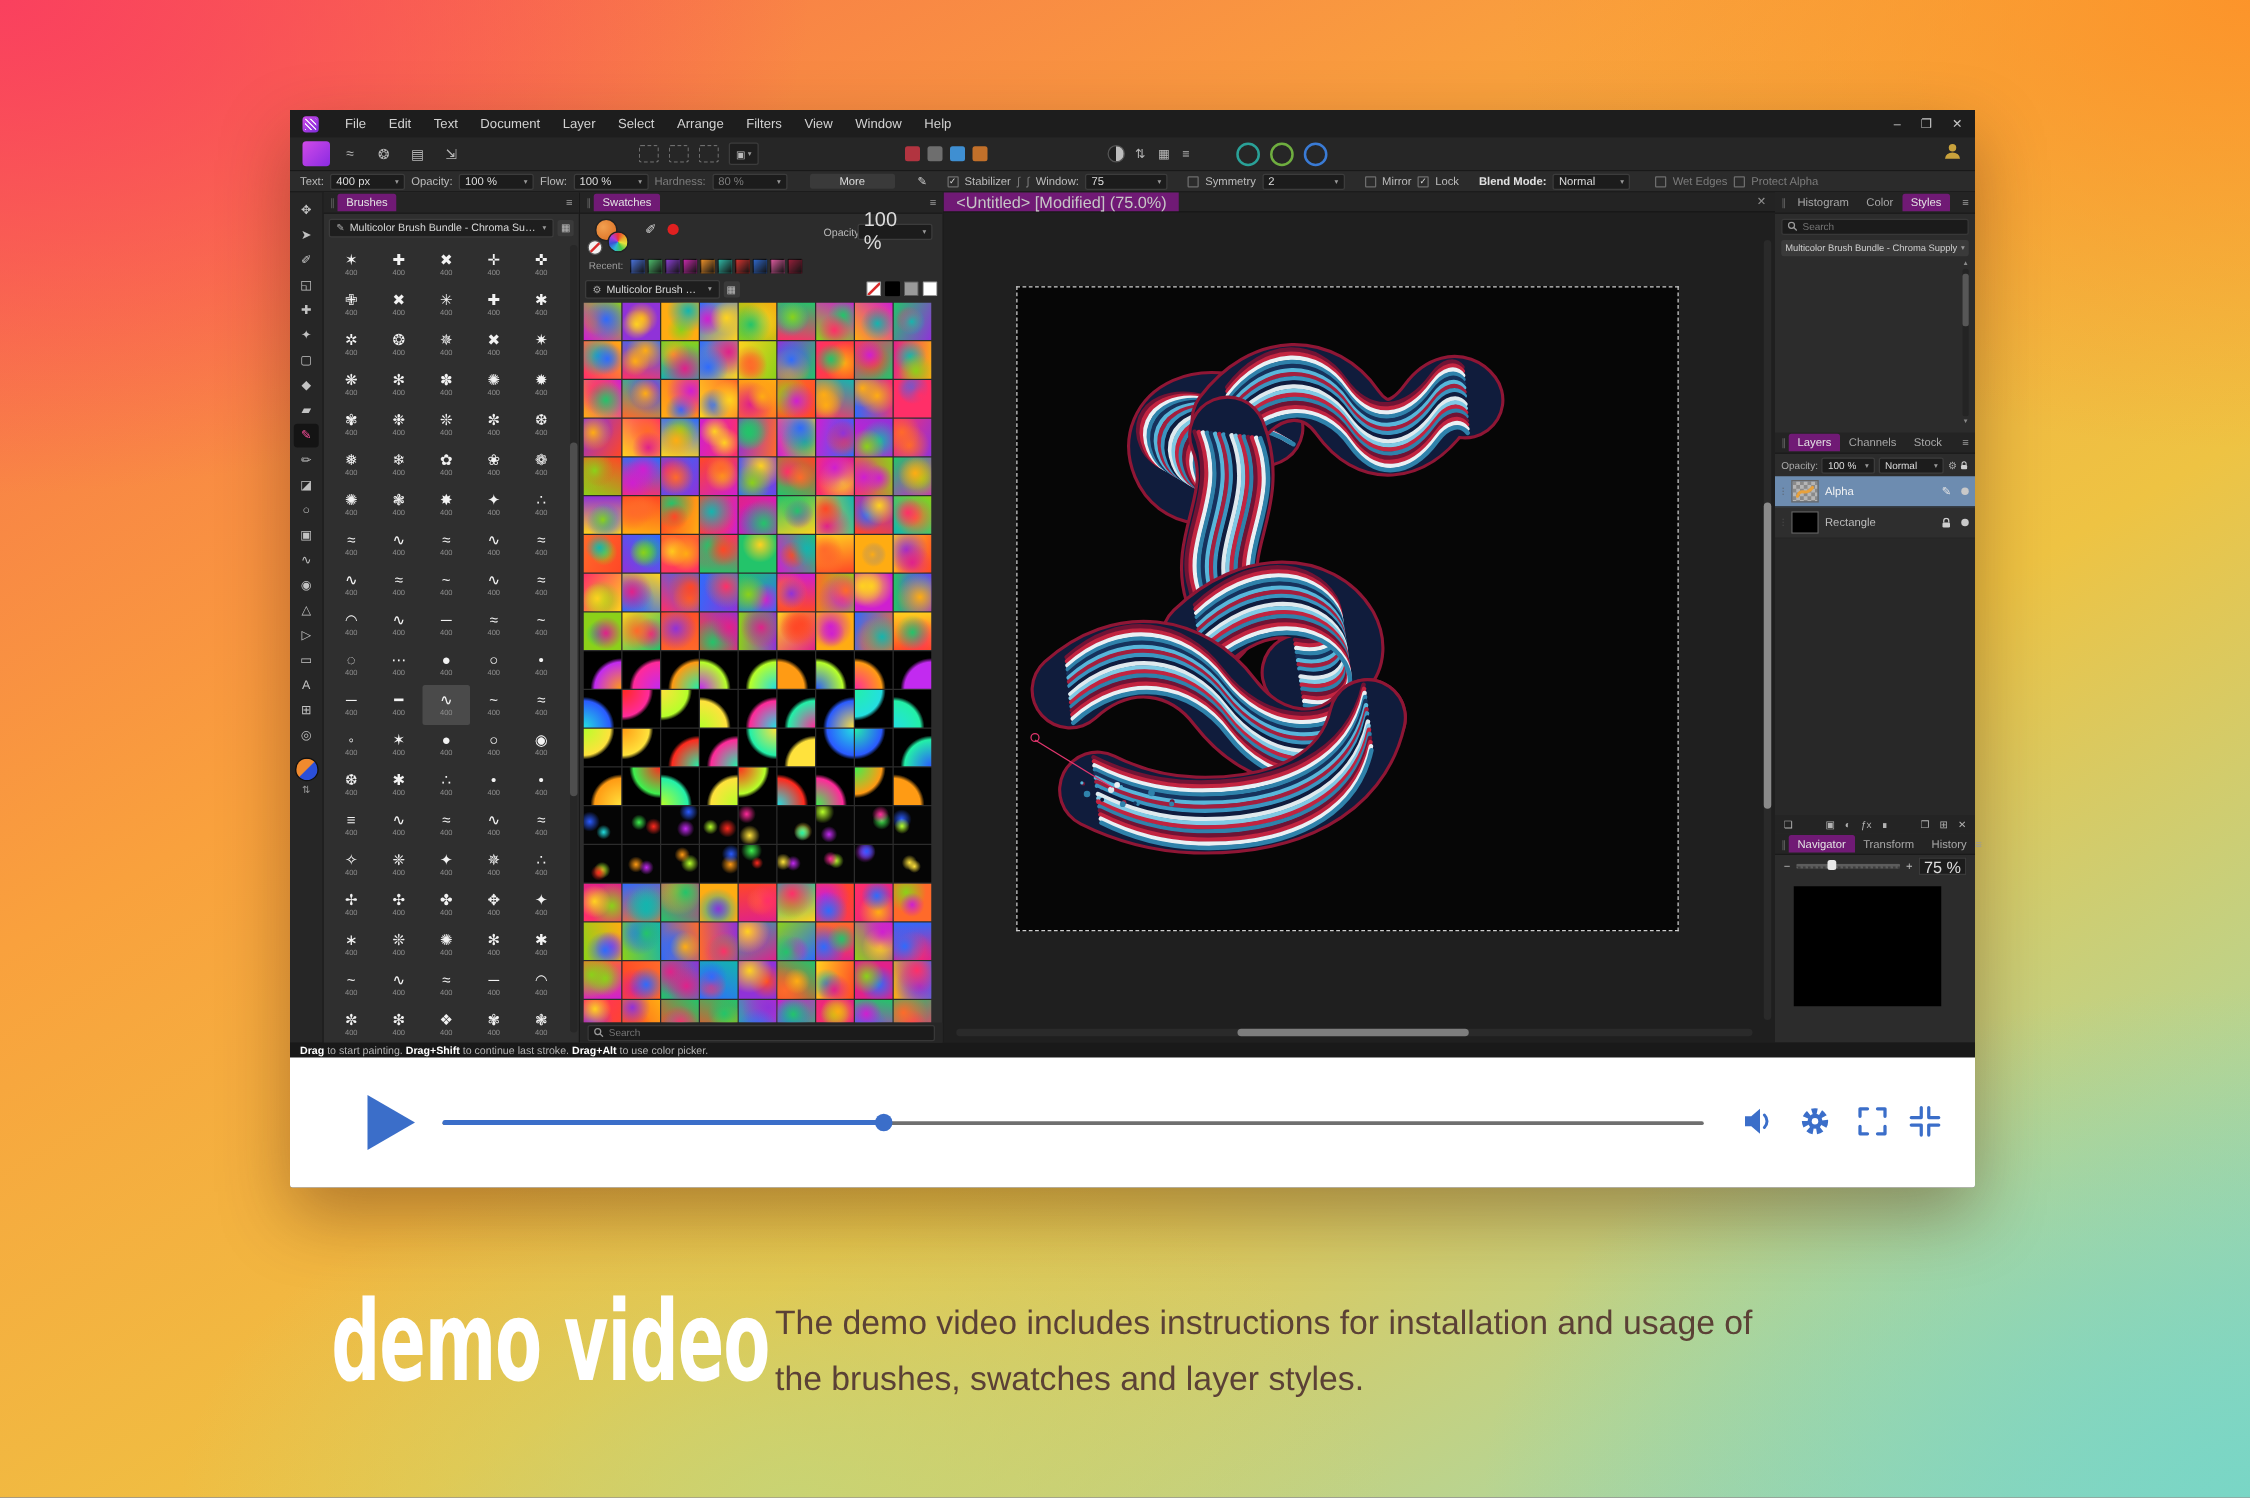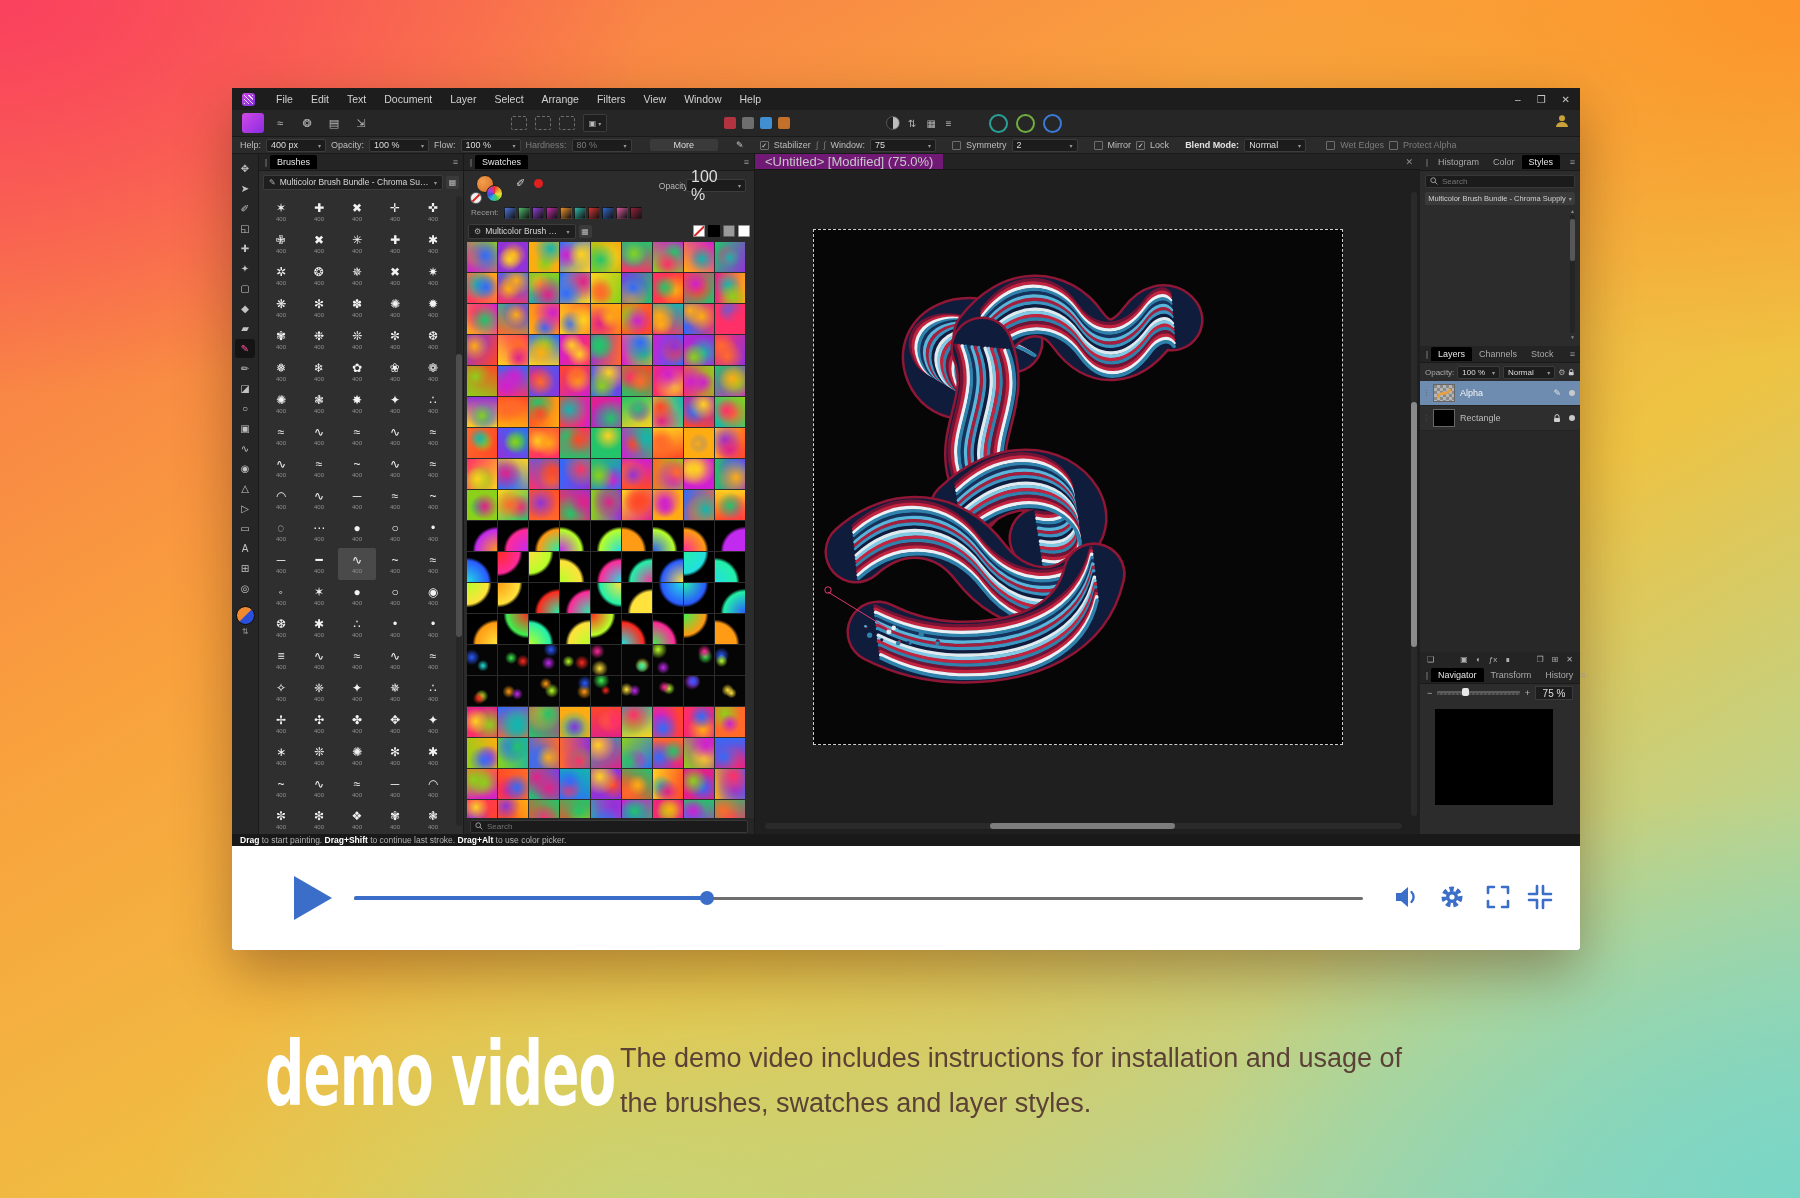--- a/index.html
+++ b/index.html
@@ -42,21 +42,21 @@
   
   .content{flex:1;display:flex;min-height:0}
   .rail{width:26px;background:#262626;border-right:1px solid #191919;display:flex;flex-direction:column;align-items:center;padding-top:5px;flex:none}
   .tool{width:20px;height:19px;display:flex;align-items:center;justify-content:center;font-size:10px;color:#c2c2c2;border-radius:3px;margin-bottom:1px;flex:none}
   .tool.sel{background:#141414;color:#ff4f9e}
   .colorball{width:17px;height:17px;border-radius:50%;background:linear-gradient(135deg,#f08a2e 0 48%,#2b4fd8 52% 100%);margin-top:7px;border:1px solid #111;flex:none}
   .swaparrows{font-size:8px;color:#9a9a9a;margin-top:2px}
   .panel-tabs{height:16px;background:#242424;display:flex;align-items:center;padding:0 5px;flex:none;border-bottom:1px solid #1a1a1a}
   .tabrow{display:flex;align-items:center}
   .ptab{font-size:9px;color:#a8a8a8;padding:2px 7px;border-radius:2px 2px 0 0}
-  .ptab.active{background:#000000;color:#e4e4e4}
+  .ptab.active{background:#701a75;color:#e4e4e4}
   .ham{margin-left:auto;color:#9a9a9a;font-size:9px}
   .grip{color:#666;font-size:8px;margin-right:3px;letter-spacing:-1px}
   
   #brushes{width:204px;background:#2f2f2f;border-right:1px solid #191919;display:flex;flex-direction:column;position:relative;flex:none}
   .ddrow{height:18px;display:flex;align-items:center;padding:2px 4px;gap:3px;flex:none}
   .ddwell{flex:1;background:#1e1e1e;border:1px solid #3c3c3c;border-radius:2px;height:13px;display:flex;align-items:center;padding:0 5px;gap:4px;font-size:8.5px;color:#d8d8d8;overflow:hidden;white-space:nowrap}
   .ddwell .txt{overflow:hidden;text-overflow:ellipsis;flex:1}
   .mini{width:13px;height:13px;background:#3a3a3a;border-radius:2px;flex:none;display:flex;align-items:center;justify-content:center;font-size:8px;color:#bbb}
   #brush-grid{flex:1;display:flex;flex-wrap:wrap;align-content:flex-start;padding:3px 0 0 3px;overflow:hidden}
   .bcell{width:38px;height:32px;display:flex;flex-direction:column;align-items:center;justify-content:center;border-radius:2px}
@@ -122,21 +122,21 @@
   .lrow.sel .lname{color:#f4f4f4}
   .ldot{width:6px;height:6px;border-radius:50%;background:#c9c9c9;margin-left:3px;flex:none}
   .lico{font-size:9px;color:#e4e4e4}
   .lfill{flex:1;background:#282828}
   .licons{height:15px;background:#242424;display:flex;align-items:center;gap:8px;padding:0 7px;font-size:8px;color:#b2b2b2;flex:none}
   .lspace{flex:1}
   #navpanel{flex:1;display:flex;flex-direction:column;position:relative}
   .navslider{height:18px;display:flex;align-items:center;gap:5px;padding:0 7px;color:#bbb;font-size:9px;flex:none}
   .ntrack{flex:1;height:2px;background:#5c5c5c;position:relative;border-radius:1px;border-bottom:2px dotted #3d3d3d}
   .nthumb{position:absolute;left:30%;top:-3px;width:7px;height:8px;background:#e8e8e8;border-radius:2px}
-  .nzoom{width:36px;height:12px;background:#1c1c1c;border:1px solid #3a3a3a;font-size:10px;color:#ddd;display:flex;align-items:center;justify-content:center}
+  .nzoom{width:36px;height:12px;background:#1c1c1c;border:1px solid #3a3a3a;font-size:13px;color:#ddd;display:flex;align-items:center;justify-content:center}
   .navpreview{position:absolute;left:15px;top:42px;width:118px;height:96px;background:#000}
   
   .statusbar{height:12px;background:#191919;display:flex;align-items:center;padding:0 8px;font-size:8.5px;color:#b5b5b5;flex:none;white-space:pre}
   .statusbar b{color:#fff}
   #player{height:104px;background:#ffffff;position:relative;flex:none;border-radius:0 0 2px 2px}
   .play{position:absolute;left:62px;top:30px;width:0;height:0;border-left:38px solid var(--acc);border-top:22px solid transparent;border-bottom:22px solid transparent}
   .ptrack{position:absolute;left:122px;top:50px;width:1009px;height:4px}
   .prest{position:absolute;left:0;right:0;top:1px;height:3px;background:#6f6f6f;border-radius:2px}
   .pfill{position:absolute;left:0;top:0;height:4px;background:var(--acc);border-radius:2px}
   .pknob{position:absolute;top:-5px;width:14px;height:14px;border-radius:50%;background:var(--acc)}
@@ -212,21 +212,21 @@
         </div>
       <div style="margin-left:auto">
         <svg width="16" height="16" viewBox="0 0 16 16">
             <circle cx="8" cy="5.2" r="3" fill="#c9a23c"></circle>
             <path d="M2 14 a6 5 0 0 1 12 0 z" fill="#c9a23c"></path>
           </svg>
       </div>
     </div>
 
     <div class="ctxbar">
-      <span>Help:</span>
+      <span>Text:</span>
       <span class="well" style="width:50px">
           <span>400 px</span>
           <span class="chev" style="margin-left:auto">▾</span>
         </span>
       <span>Opacity:</span>
       <span class="well" style="width:50px">
           <span>100 %</span>
           <span class="chev" style="margin-left:auto">▾</span>
         </span>
       <span>Flow:</span>

